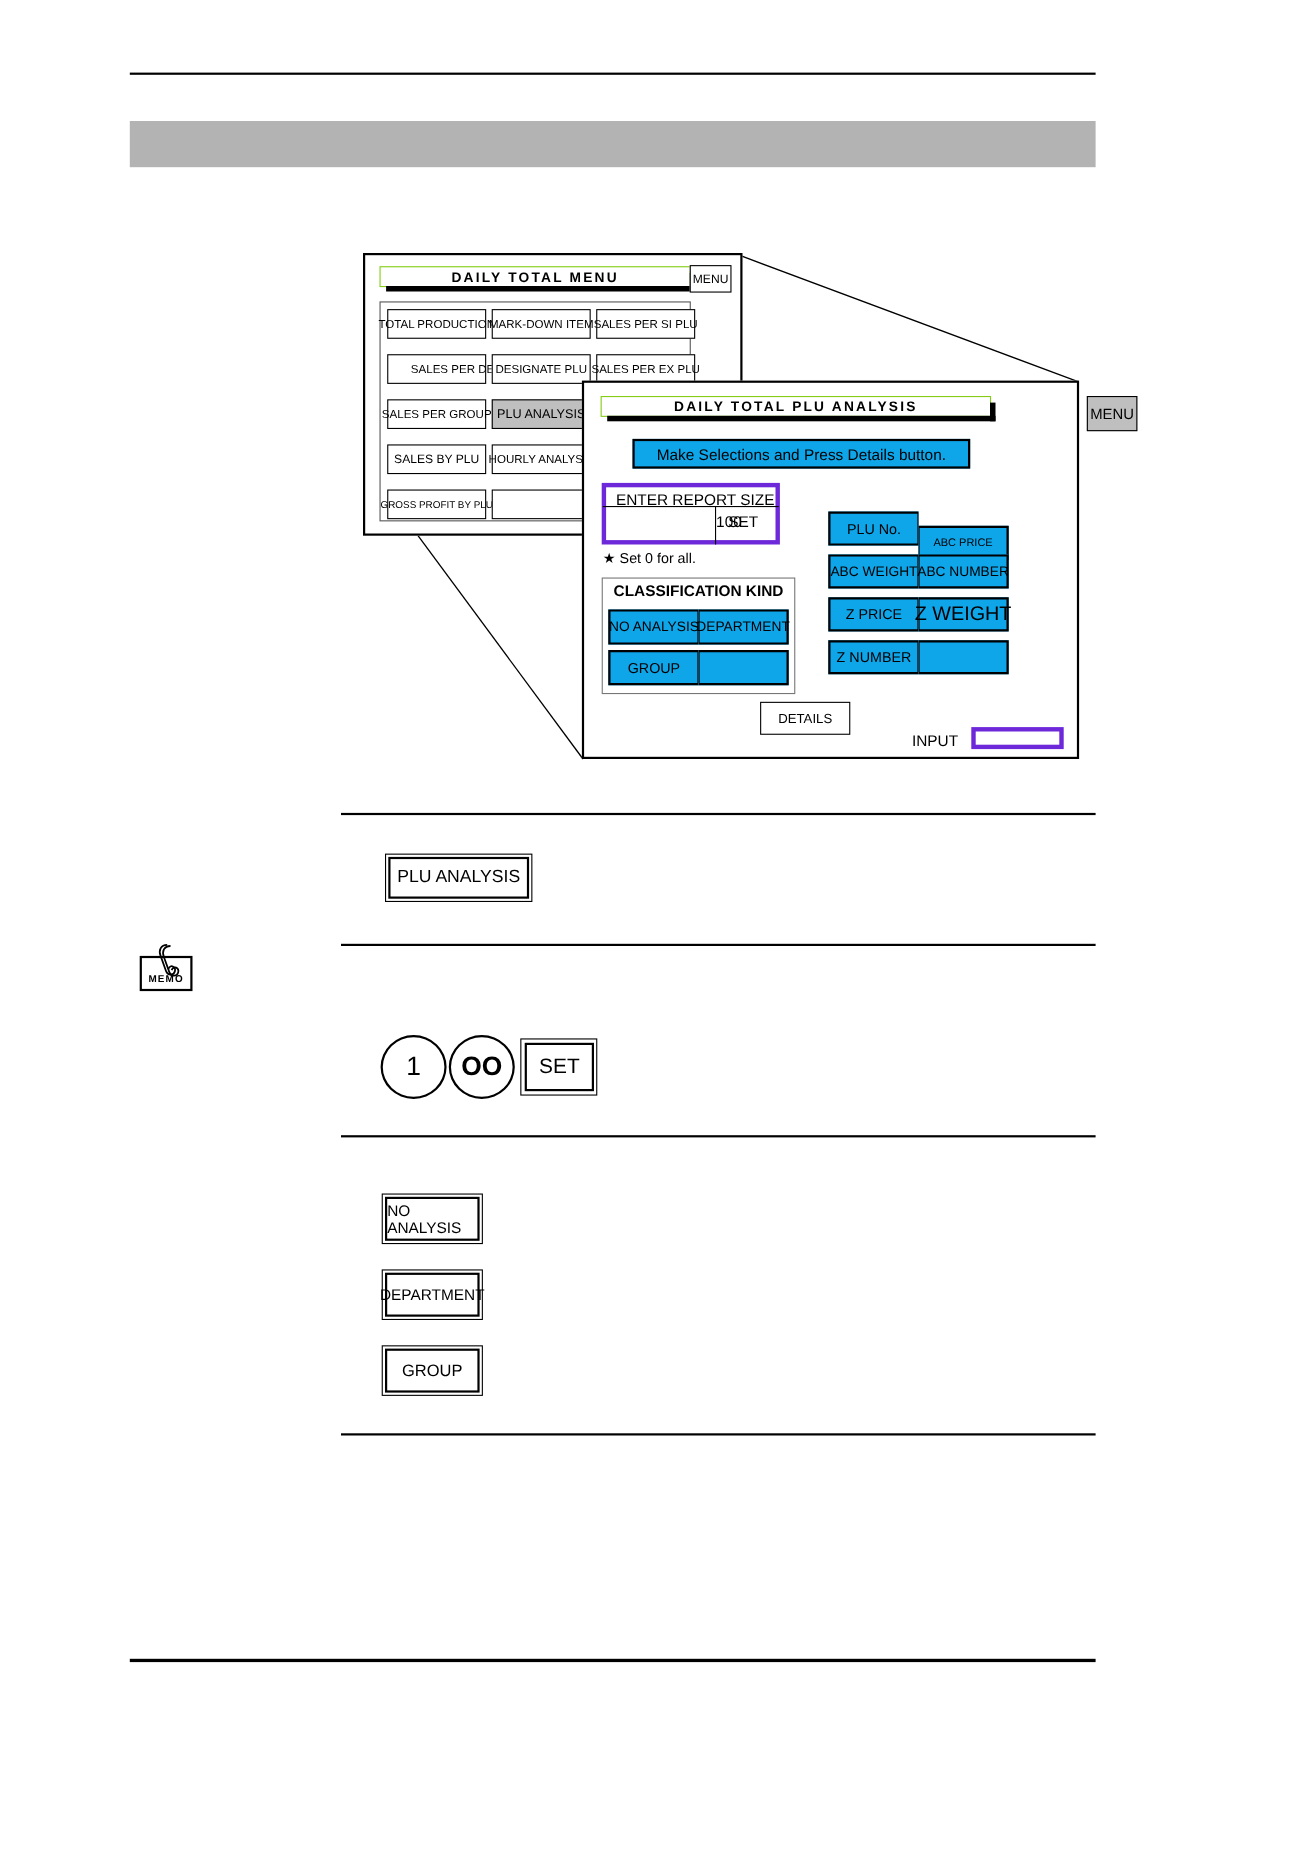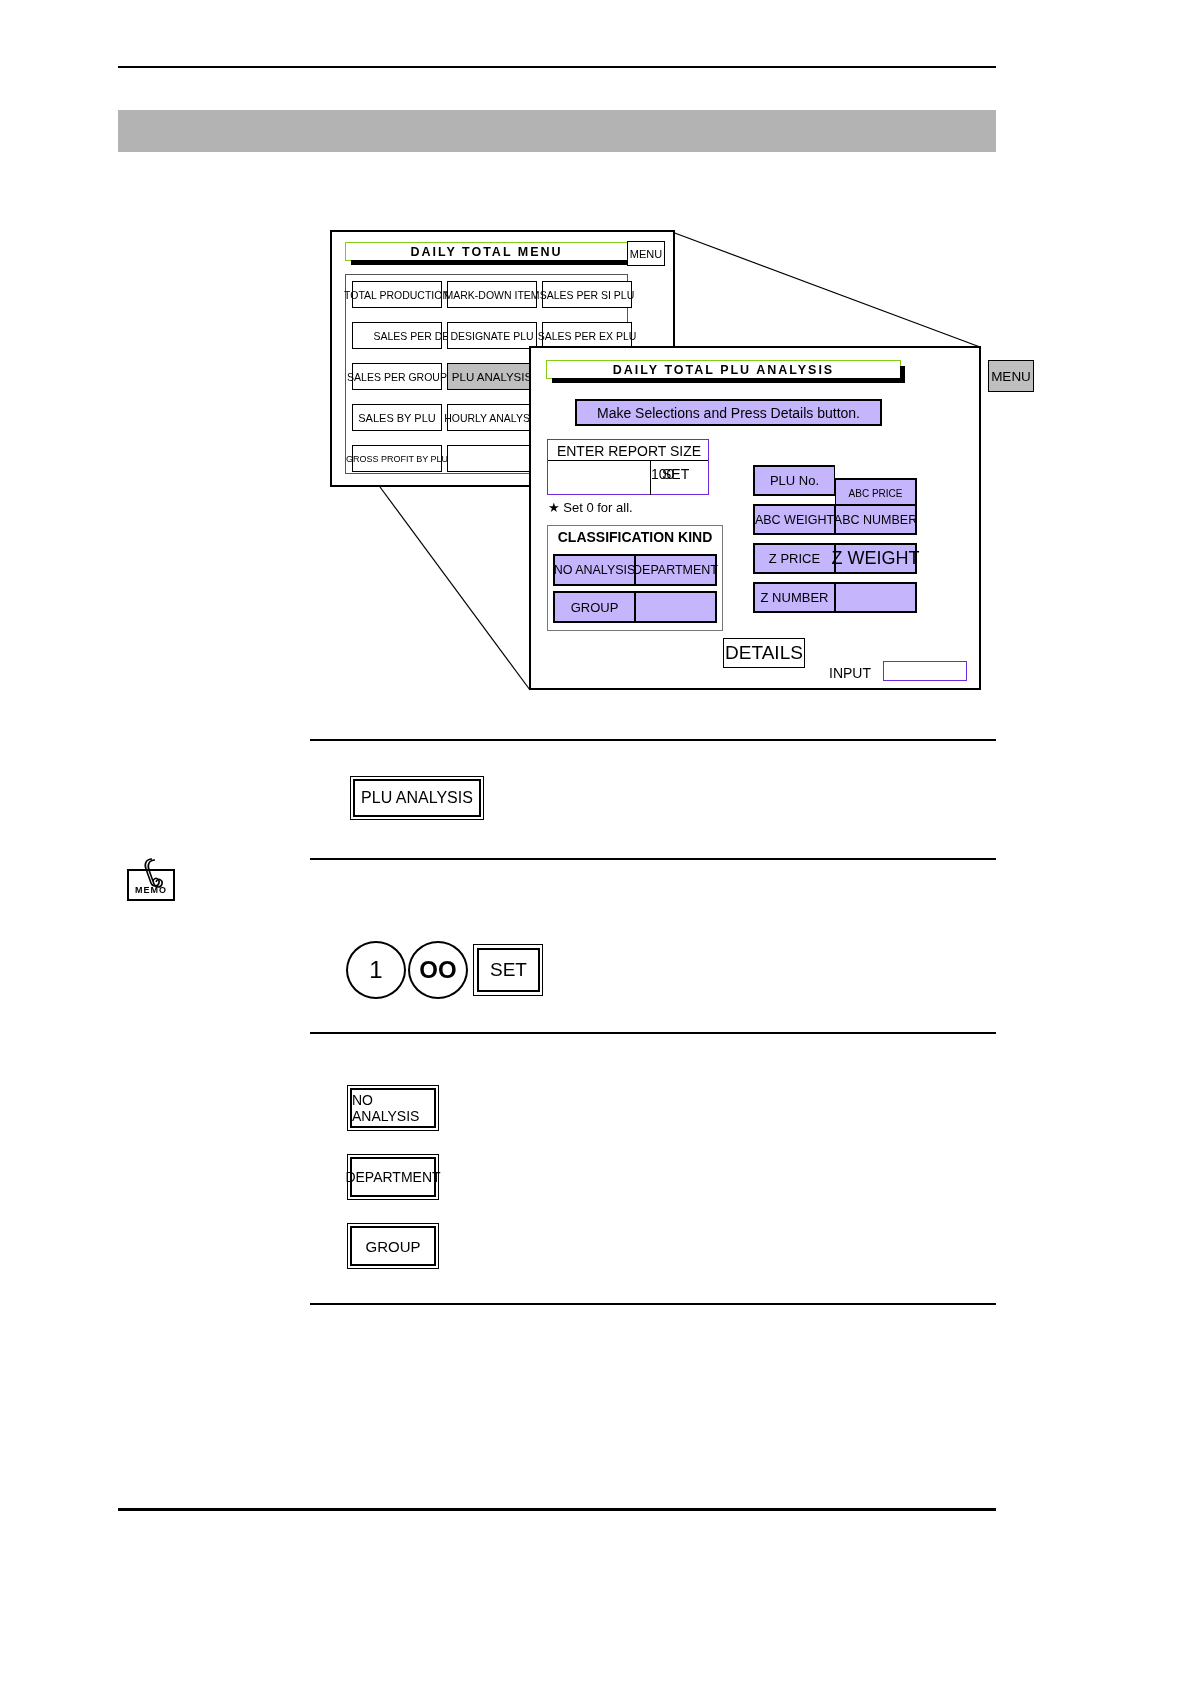--- a/index.html
+++ b/index.html
@@ -95,21 +95,21 @@
     text-align: center;
     white-space: nowrap;
   }
   .btn.sel { background: #bfbfbf; }
 
   
   .btn2 {
     position: absolute;
     box-sizing: border-box;
     border: 2px solid #000;
-    background: #c4b5fd;
+    background: #0ea5e9;
     display: flex;
     align-items: center;
     justify-content: center;
     text-align: center;
     white-space: nowrap;
   }
 
   
   .groupbox {
     position: absolute;
@@ -120,21 +120,21 @@
   .groupbox > .gb-title {
     position: absolute;
     left: 0; right: 0; top: 3px;
     text-align: center;
     white-space: nowrap;
   }
 
   .plainbox {
     position: absolute;
     box-sizing: border-box;
-    border: 1px solid #6d28d9;
+    border: 4px solid #6d28d9;
     background: #fff;
   }
 
   .label-txt {
     position: absolute;
     white-space: nowrap;
   }
 
   
   .keycircle {
@@ -311,21 +311,21 @@
   <div class="btn2" style="left:304px;top:195px;width:82px;height:31px;font-size:18px;border-left-width:1px;">
     <span>Z WEIGHT</span>
   </div>
   <div class="btn2" style="left:222px;top:234px;width:82px;height:31px;font-size:13px;border-right-width:1px;">
     <span>Z NUMBER</span>
   </div>
   <div class="btn2" style="left:304px;top:234px;width:82px;height:31px;font-size:13px;border-left-width:1px;">
     <span></span>
   </div>
 
-  <div class="btn" style="left:160px;top:290px;width:82px;height:30px;font-size:19px;margin-left:32px;">
+  <div class="btn" style="left:160px;top:290px;width:82px;height:30px;font-size:12px;">
     <span>DETAILS</span>
   </div>
 
   <div class="label-txt" style="left:298px;top:317px;font-size:14px;">
     <span>INPUT</span>
   </div>
   <div class="plainbox" style="left:352px;top:313px;width:84px;height:20px;"></div>
 </div>
 
 <div class="btn" style="left:988px;top:360px;width:46px;height:32px;font-size:13.5px;background:#bfbfbf;">

